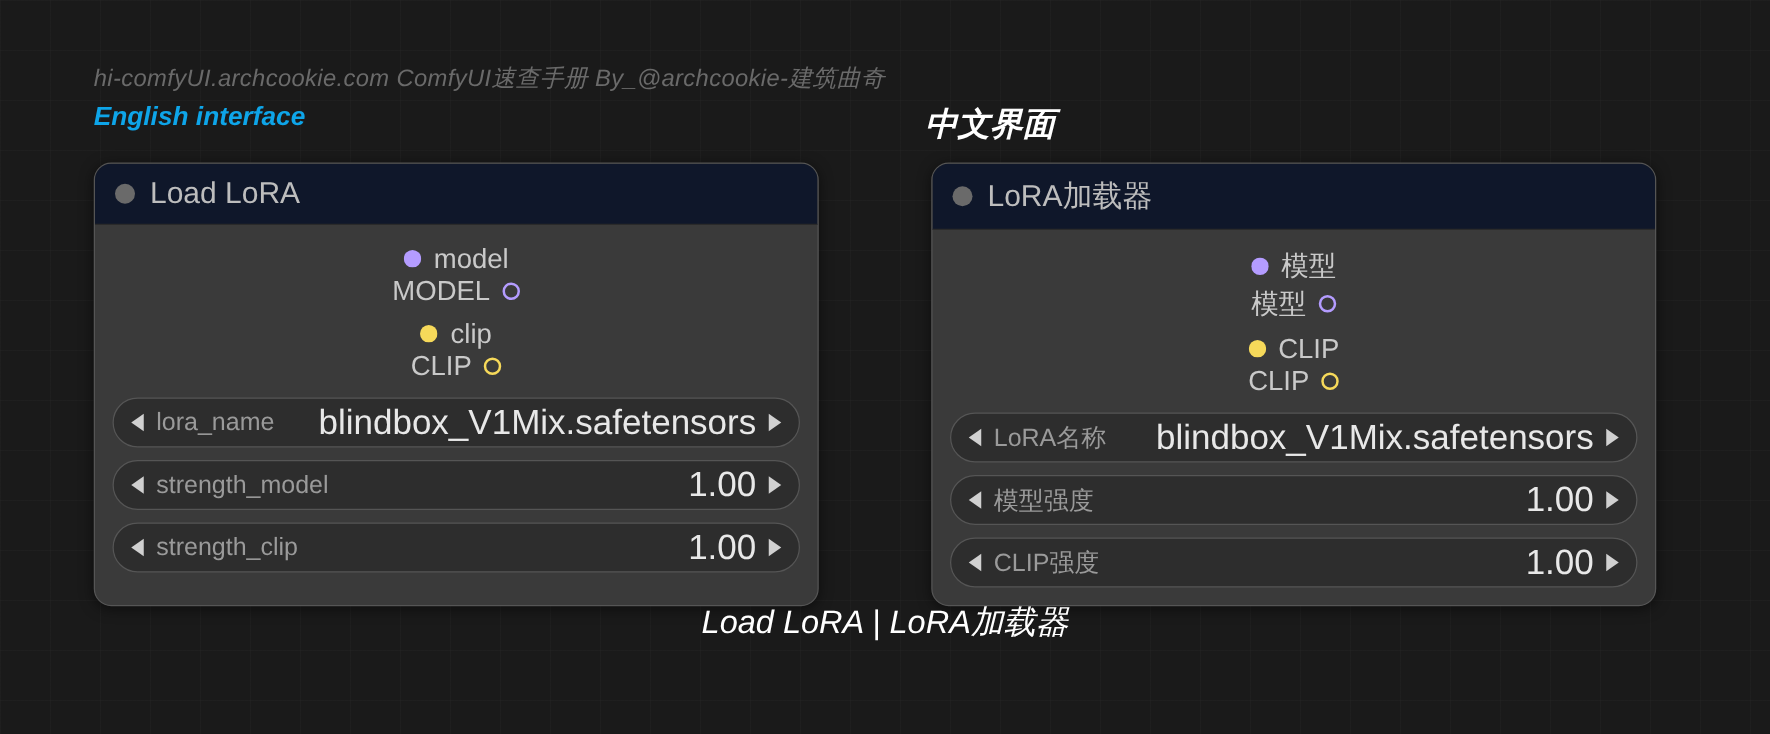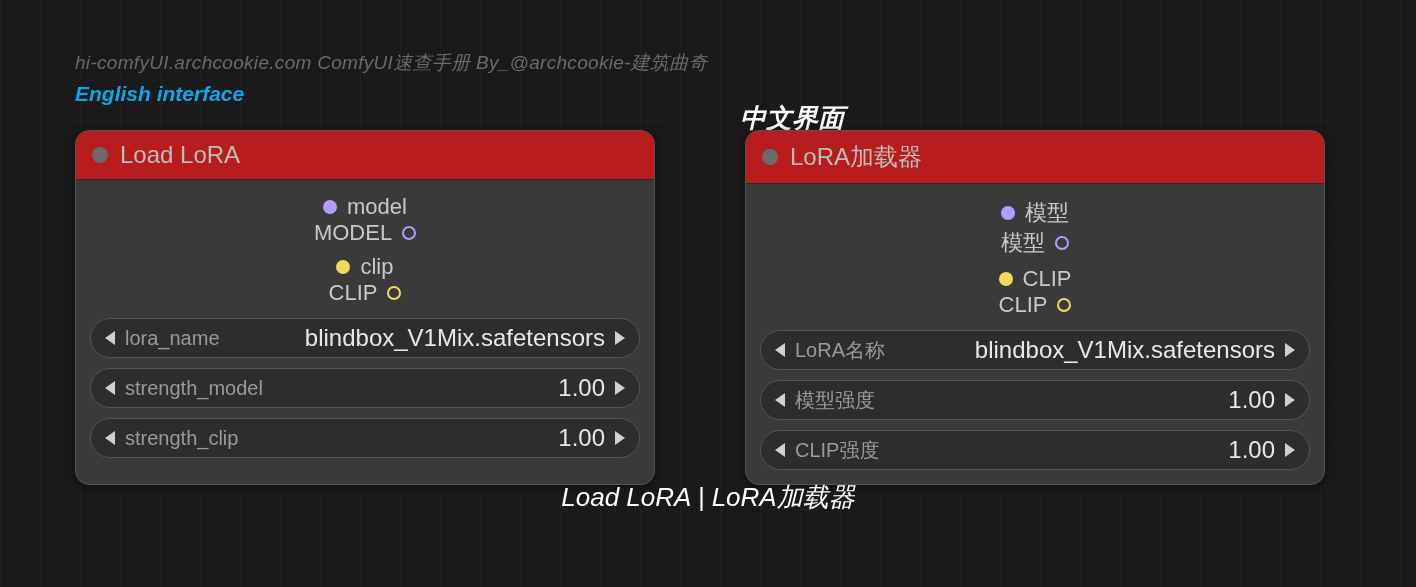--- a/index.html
+++ b/index.html
@@ -36,39 +36,38 @@
     font-weight: 600;
     text-align: center;
   }
   .section-title-zh {
     position: absolute;
     left: 740px;
     color: #fff;
     font-size: 26px;
     font-style: italic;
     font-weight: 600;
-    margin-top: 19px;
   }
   .panels {
     position: absolute;
     top: 130px;
     left: 75px;
     display: flex;
     gap: 90px;
   }
   .node {
     width: 580px;
     background: #3a3a3a;
     border: 1px solid #555;
     border-radius: 14px;
     box-shadow: 0 2px 10px rgba(0,0,0,0.5);
     overflow: hidden;
   }
   .node-header {
-    background: #b91c1c;
+    background: #0f172a;
     padding: 10px 16px;
     display: flex;
     align-items: center;
     gap: 12px;
     border-bottom: 1px solid #2a2a2a;
   }
   .header-dot {
     width: 16px; height: 16px; border-radius: 50%;
     background: #6a6a6a;
     flex-shrink: 0;
@@ -109,21 +108,21 @@
   }
   .arrow {
     width: 0; height: 0;
     border-top: 7px solid transparent;
     border-bottom: 7px solid transparent;
     flex-shrink: 0;
   }
   .arrow-left { border-right: 10px solid #d0d0d0; }
   .arrow-right { border-left: 10px solid #d0d0d0; }
   .widget-label { color: #9a9a9a; font-size: 20px; flex: 0 0 auto; margin-left: 10px; }
-  .widget-value { color: #e8e8e8; font-size: 24px; flex: 1; text-align: right; margin-right: 10px; }
+  .widget-value { color: #e8e8e8; font-size: 28px; flex: 1; text-align: right; margin-right: 10px; }
   .caption {
     position: absolute;
     left: 0; width: 100%;
     top: 480px;
     text-align: center;
     color: #fff;
     font-size: 26px;
     font-style: italic;
     font-weight: 500;
   }

